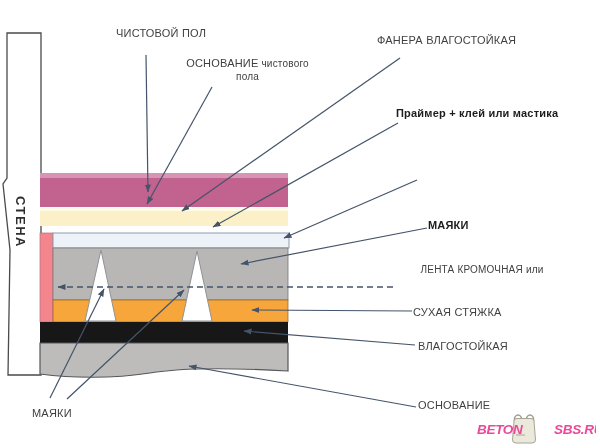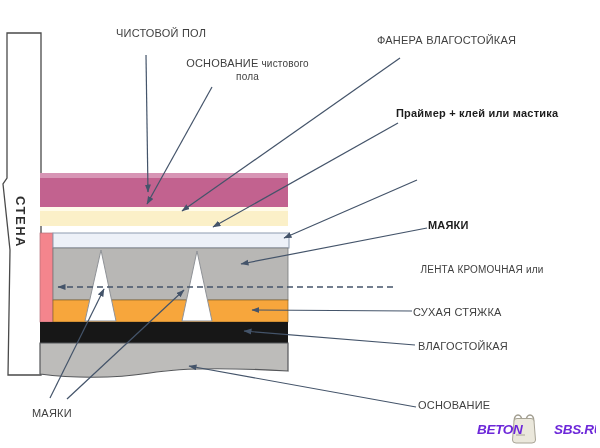--- a/index.html
+++ b/index.html
@@ -17,21 +17,21 @@
   .caps{font-size:11px;}
   .small{font-size:10px;}
   #lbl-wall{
     position:absolute;left:-12px;top:214px;width:64px;height:16px;
     transform:rotate(90deg);transform-origin:center;
     font-size:13px;font-weight:600;letter-spacing:1.5px;color:#2e2e2e;
     text-align:center;white-space:nowrap;
   }
   .logo-txt{
     position:absolute;font-size:13.5px;font-style:italic;font-weight:800;
-    color:#6d28d9;letter-spacing:-0.3px;white-space:nowrap;
+    color:#ec4899;letter-spacing:-0.3px;white-space:nowrap;
   }
 </style>
 </head>
 <body>
 
 <div id="stage">
 
   <svg id="diagram-svg" width="600" height="448" viewBox="0 0 600 448">
     <defs>
       <marker id="ah" markerWidth="9" markerHeight="8" refX="7.5" refY="3" orient="auto" markerUnits="userSpaceOnUse">

